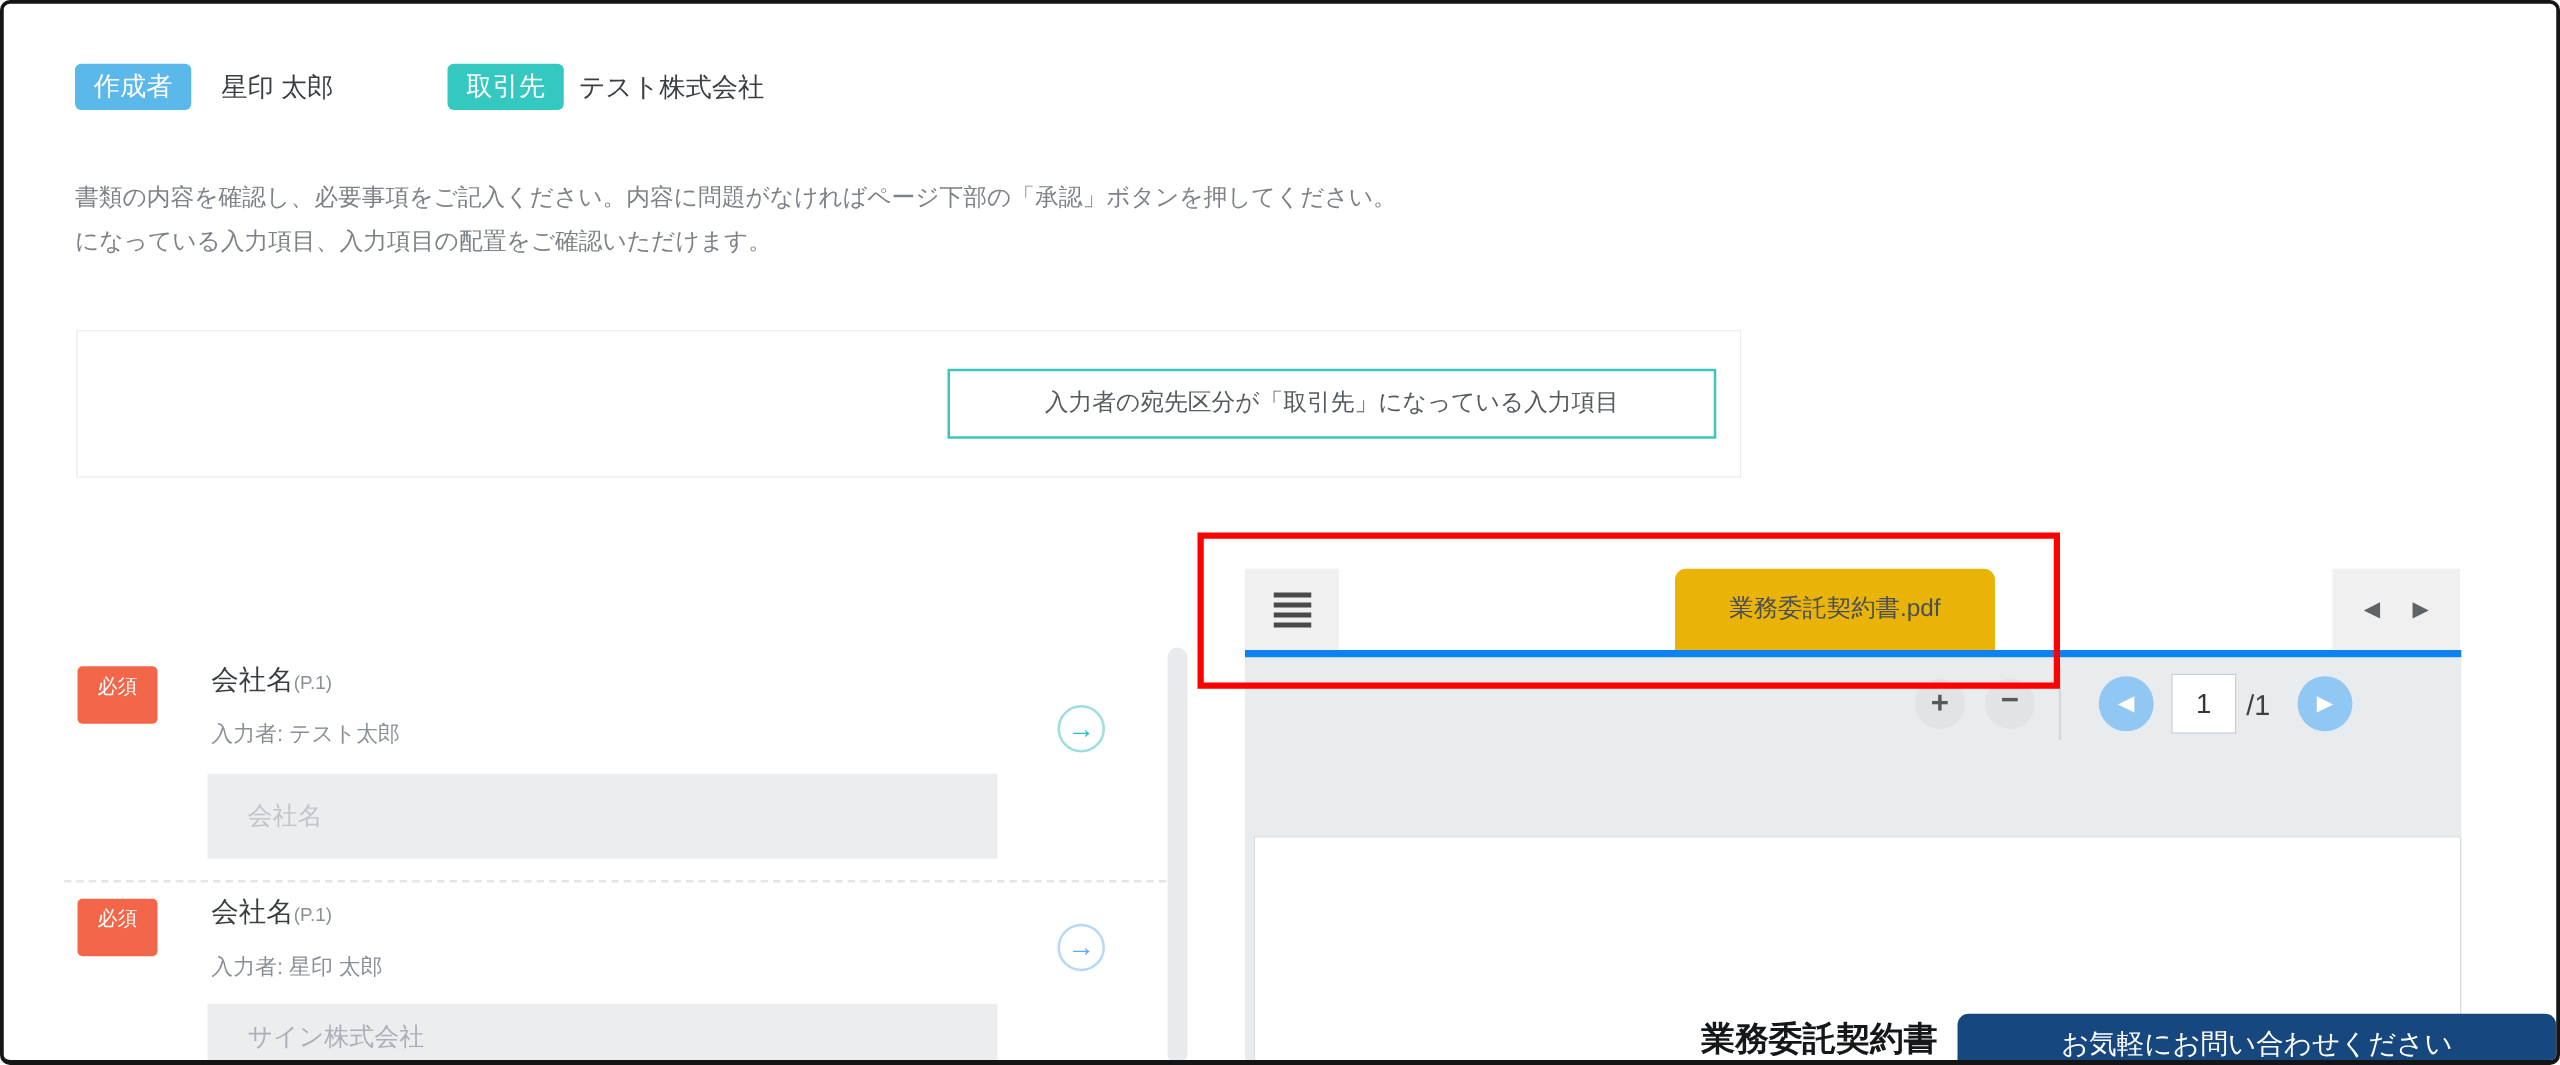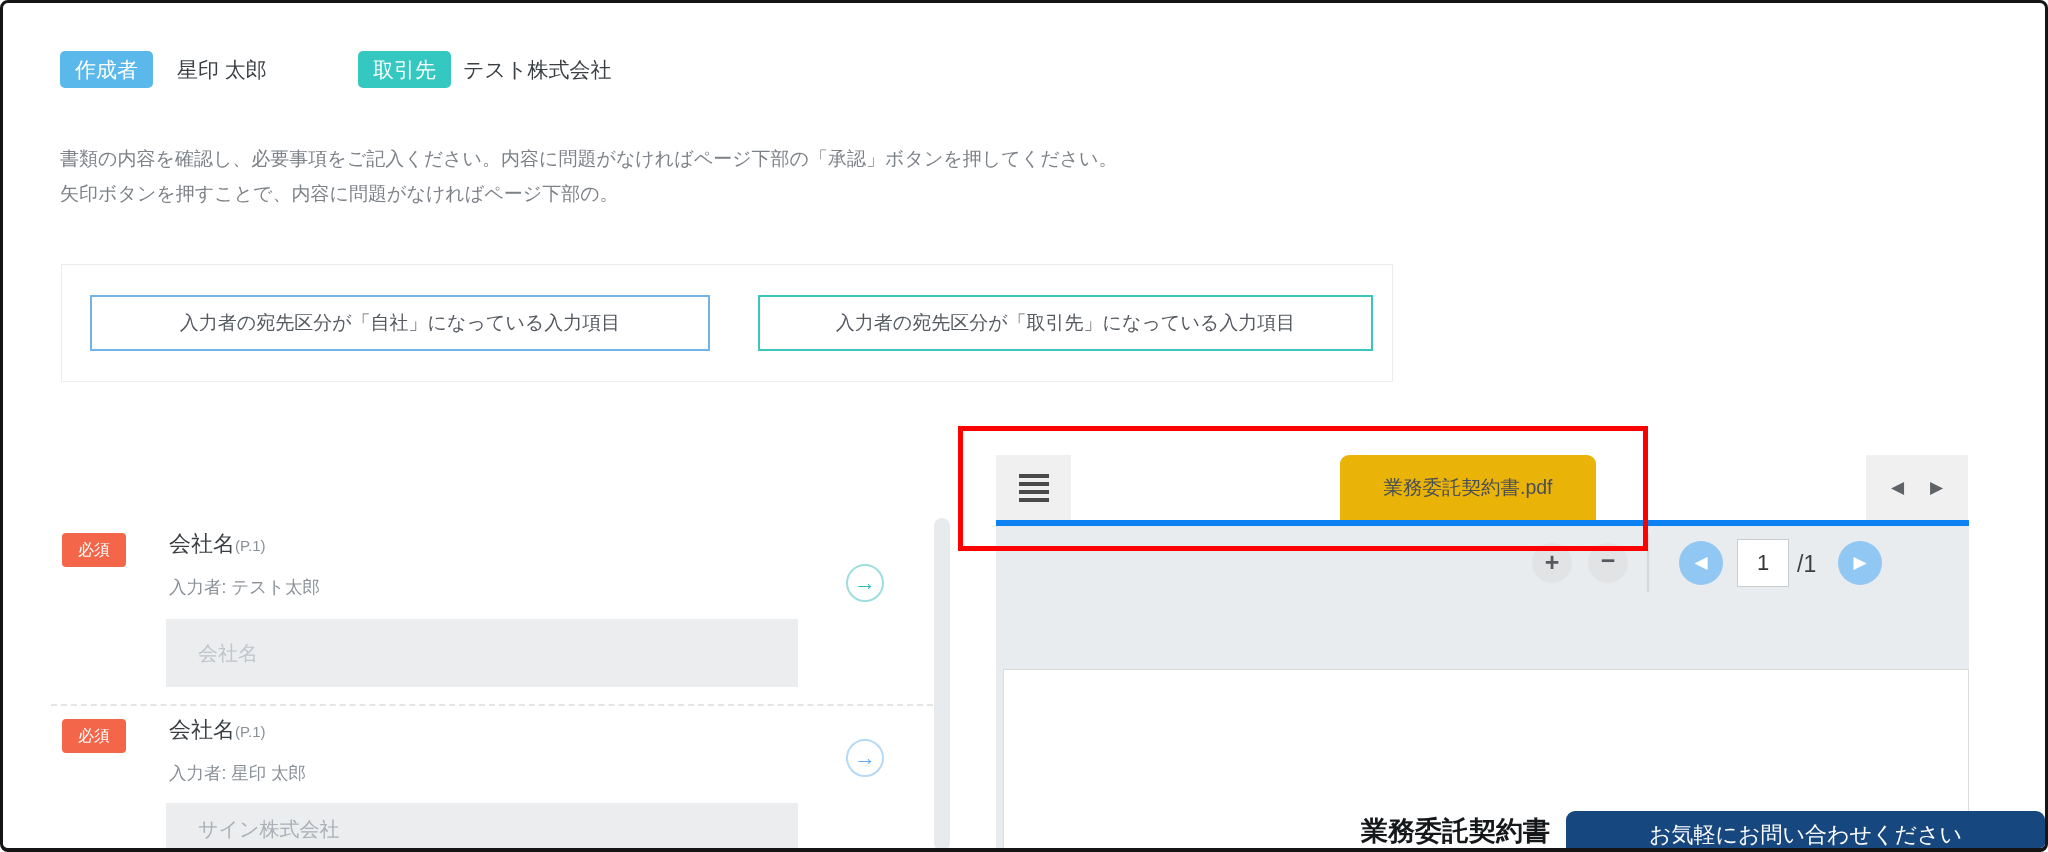--- a/index.html
+++ b/index.html
@@ -20,21 +20,21 @@
   
   #instructions { position:absolute; left:57px; top:138px; font-size:19px; color:#7d8288; line-height:35px; }
   
   #legend { position:absolute; left:58px; top:261px; width:1332px; height:118px;
             border:1px solid #ececec; background:#fff; }
   .legend-box { position:absolute; top:30px; height:56px; line-height:52px; font-size:19px;
                 color:#555a60; text-align:center; background:#fff; }
   #legend-own     { left:28px;  width:620px; border:2px solid #74b3e6; }
   #legend-partner { left:696px; width:615px; border:2px solid #3cc5bd; }
   
-  .req-badge { position:absolute; left:59px; width:64px; height:34px; line-height:34px;
+  .req-badge { position:absolute; left:59px; width:64px; height:46px; line-height:34px;
                text-align:center; background:#f4664a; color:#fff; font-size:16px; border-radius:4px; }
   .field-label { position:absolute; left:166px; font-size:22px; font-weight:500; color:#3a3f44; }
   .page-ref { font-size:15px; font-weight:400; color:#8a9097; margin-left:0; }
   .entered-by { position:absolute; left:166px; font-size:17.5px; color:#8a9097; }
   .field-input { position:absolute; left:163px; width:632px; height:68px; background:#ecedef;
                  border:none; outline:none; padding:0 32px; font-size:20px; color:#a9b0b7;
                  font-family:"Liberation Sans","DejaVu Sans",sans-serif; }
   .field-input::placeholder { color:#bfc5cb; opacity:1; }
   .locate-btn { position:absolute; left:843px; width:38px; height:38px; border-radius:50%;
                 background:#fff; font-size:22px; font-weight:bold; text-align:center; line-height:34px; cursor:pointer; }
@@ -87,25 +87,24 @@
 
 <div id="frame">
 
   <span class="badge" id="creator-badge">作成者</span>
   <span class="party-name" id="creator-name">星印 太郎</span>
   <span class="badge" id="partner-badge">取引先</span>
   <span class="party-name" id="partner-name">テスト株式会社</span>
 
   <div id="instructions">
     <div>書類の内容を確認し、必要事項をご記入ください。内容に問題がなければページ下部の「承認」ボタンを押してください。</div>
-    <div>矢印ボタンを押すことで、内容に問題がなければページ下部の。</div>
+    <div>になっている入力項目、入力項目の配置をご確認いただけます。</div>
   </div>
 
   <div id="legend">
-    <div class="legend-box" id="legend-own">入力者の宛先区分が「自社」になっている入力項目</div>
     <div class="legend-box" id="legend-partner">入力者の宛先区分が「取引先」になっている入力項目</div>
   </div>
 
   <span class="req-badge" style="top:530px">必須</span>
   <div class="field-label" style="top:526px">
     <span>会社名</span><span class="page-ref">(P.1)</span>
   </div>
   <div class="entered-by" style="top:572px">入力者: テスト太郎</div>
   <input class="field-input" style="top: 616px;" type="text" placeholder="会社名">
   <div class="locate-btn" id="locate-btn-0">→</div>

